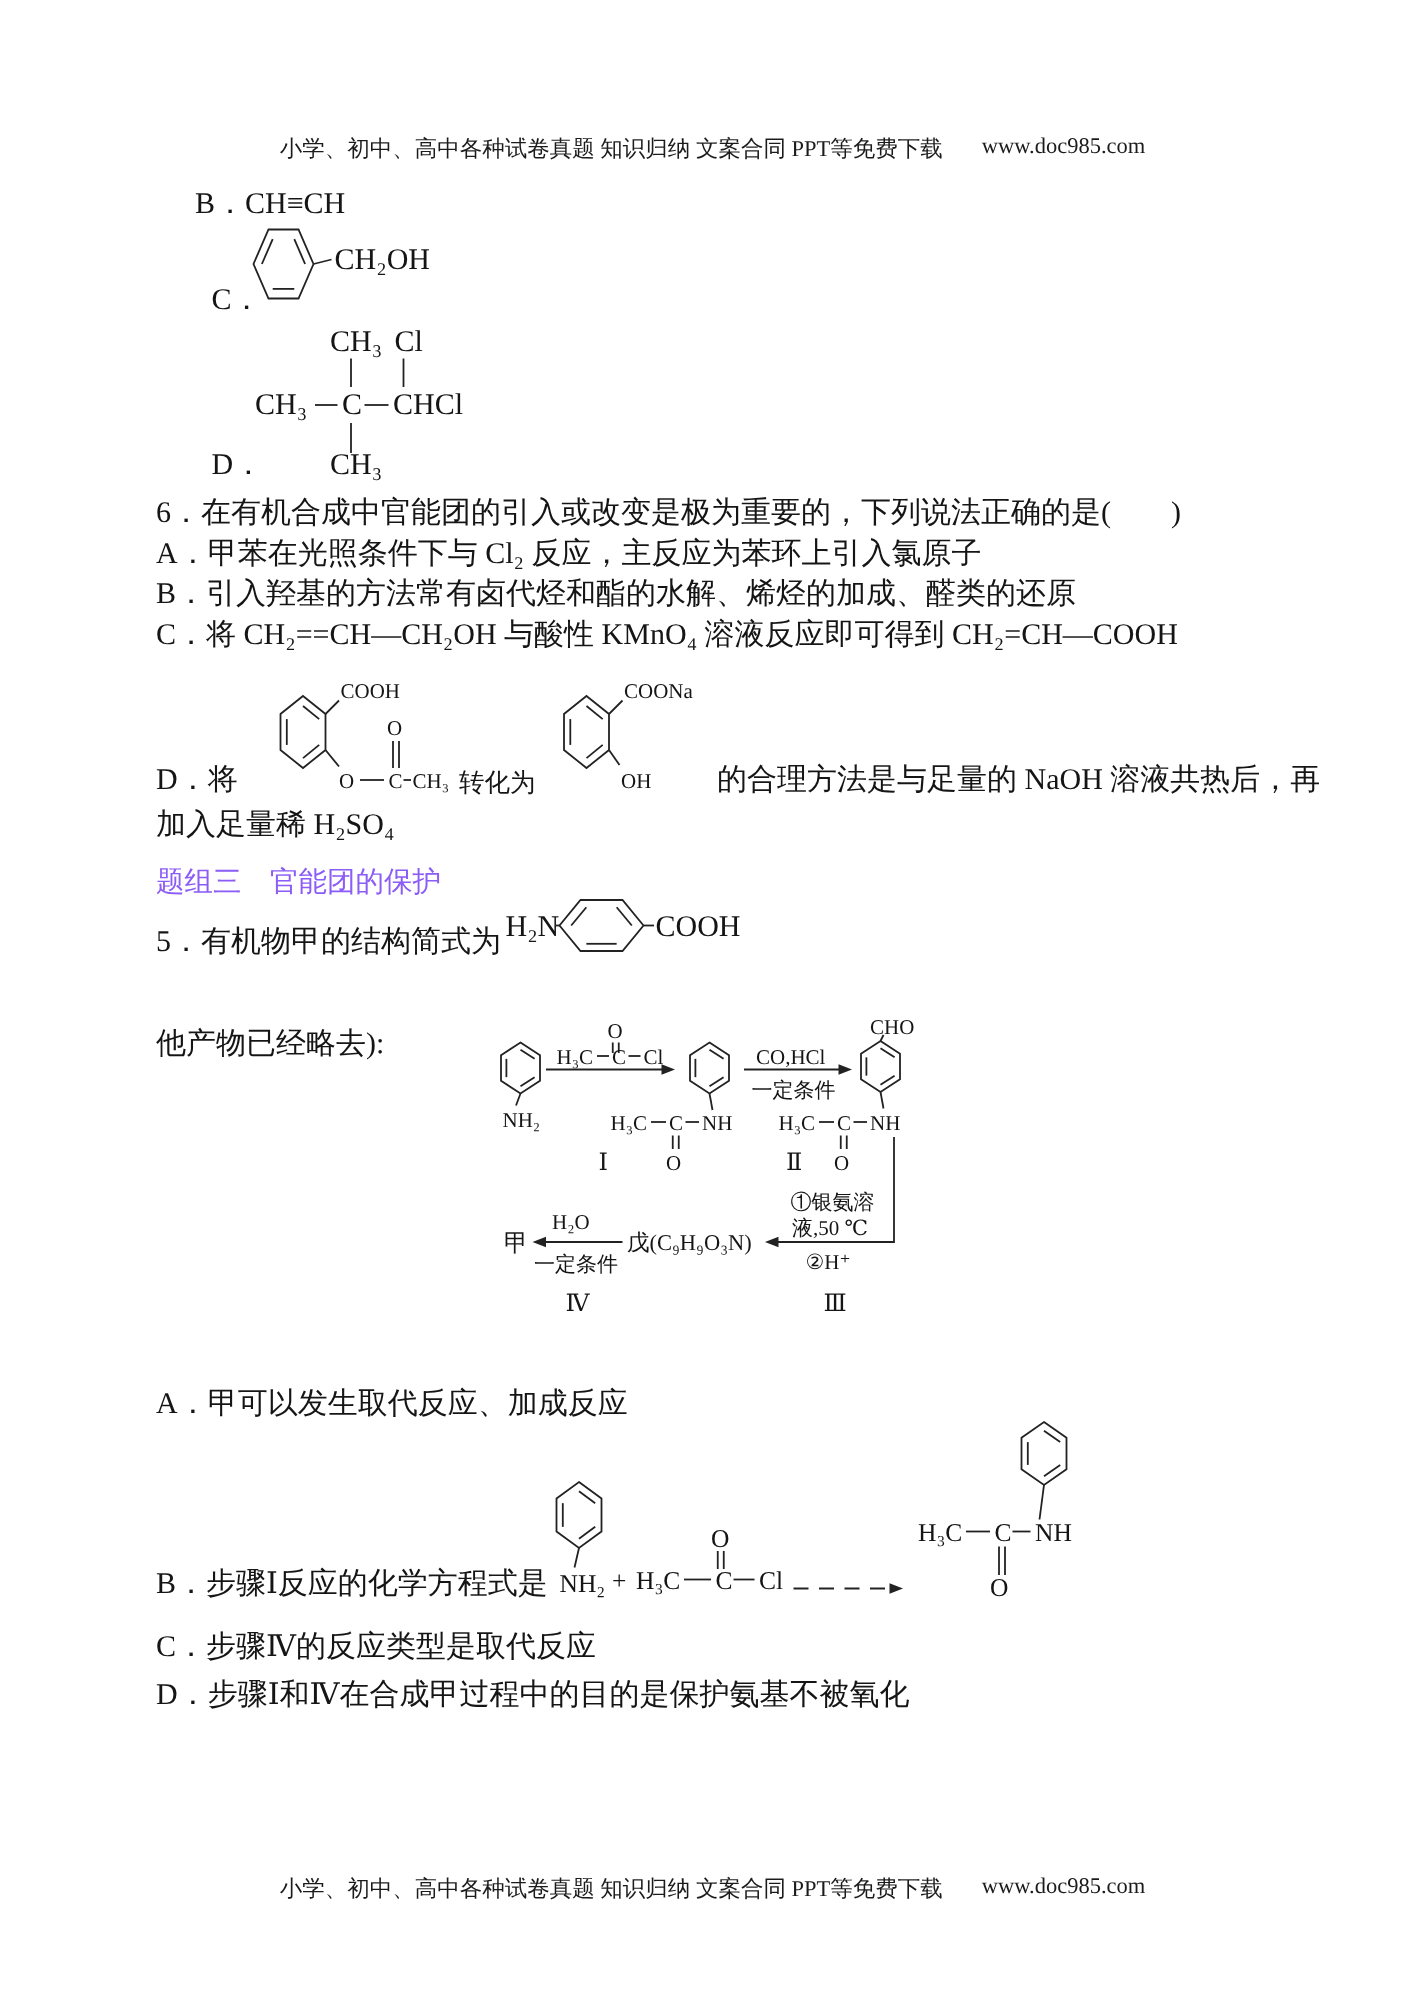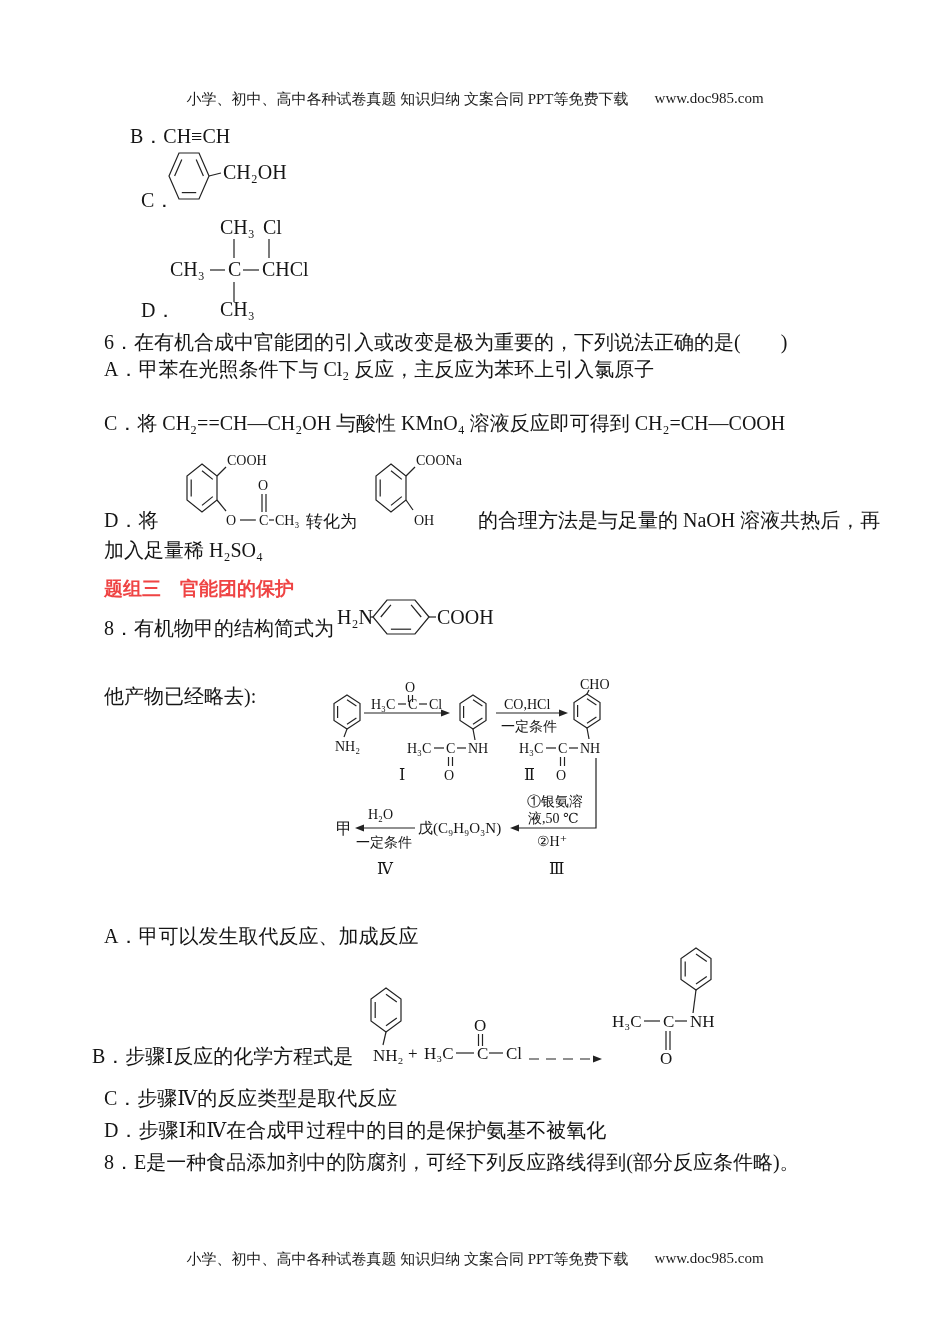--- a/index.html
+++ b/index.html
@@ -11,21 +11,21 @@
   .t { position:absolute; font-size:20px; white-space:pre; line-height:1.2; }
   .hdr, .ftr {
     position:absolute; left:0; width:100%;
     display:flex; justify-content:center; gap:26px;
     font-size:15px; color:#1b1b1b; white-space:pre;
   }
   .hdr { top:90px; }
   .ftr { top:1250px; }
   .sec {
     font-family:"Liberation Sans","DejaVu Sans",sans-serif;
-    font-weight:bold; font-size:19px; color:#ef4444;
+    font-weight:normal; font-size:19px; color:#8b5cf6;
   }
   svg.struct { position:absolute; overflow:visible; }
   svg text {
     font-family:"Liberation Serif","DejaVu Serif",serif;
     fill:#151515;
   }
   .ft20 { font-size:20px; }
   .ft17 { font-size:17px; }
   .ft16 { font-size:16px; }
   .ft15 { font-size:15px; }
@@ -71,20 +71,21 @@
       <line x1="68" y1="72" x2="68" y2="92"></line>
     </g>
     <text class="ft20" x="4" y="66">CH₃</text>
     <text class="ft20" x="62" y="66">C</text>
     <text class="ft20" x="96" y="66">CHCl</text>
     <text class="ft20" x="54" y="106">CH₃</text>
   </svg>
 
   <span class="t" style="left:104px;top:330px">6．在有机合成中官能团的引入或改变是极为重要的，下列说法正确的是(　　)</span>
   <span class="t" style="left:104px;top:357px">A．甲苯在光照条件下与 Cl₂ 反应，主反应为苯环上引入氯原子</span>
+  <span class="t" style="left:104px;top:384px">B．引入羟基的方法常有卤代烃和酯的水解、烯烃的加成、醛类的还原</span>
   <span class="t" style="left:104px;top:411px">C．将 CH₂==CH—CH₂OH 与酸性 KMnO₄ 溶液反应即可得到 CH₂=CH—COOH</span>
 
   <span class="t" style="left:104px;top:508px">D．将</span>
 
   <svg class="struct" style="left:178px;top:448px" width="132" height="85">
     <polygon class="ring" points="24,16 39,28 39,52 24,64 9,52 9,28"></polygon>
     <g>
       <line x1="24" y1="22.7" x2="34.8" y2="31.4"></line>
       <line x1="34.8" y1="48.6" x2="24" y2="57.4"></line>
       <line x1="13.2" y1="48.6" x2="13.2" y2="31.4"></line>
@@ -119,21 +120,21 @@
     </g>
     <text class="ft14" x="49" y="17">COONa</text>
     <text class="ft14" x="47" y="77">OH</text>
   </svg>
 
   <span class="t" style="left:478px;top:508px">的合理方法是与足量的 NaOH 溶液共热后，再</span>
   <span class="t" style="left:104px;top:538px">加入足量稀 H₂SO₄</span>
 
   <span class="t sec" style="left:104px;top:578px">题组三　官能团的保护</span>
 
-  <span class="t" style="left:104px;top:616px">8．有机物甲的结构简式为</span>
+  <span class="t" style="left:104px;top:616px">5．有机物甲的结构简式为</span>
 
   <svg class="struct" style="left:337px;top:592px" width="170" height="48">
     <text class="ft20" x="0" y="32">H₂N</text>
     <polygon class="ring" points="92,25 78,8 50,8 36,25 50,42 78,42"></polygon>
     <g>
       <line x1="84.2" y1="25" x2="74.1" y2="12.8"></line>
       <line x1="53.9" y1="12.8" x2="43.8" y2="25"></line>
       <line x1="53.9" y1="37.2" x2="74.1" y2="37.2"></line>
     </g>
     <g>
@@ -233,21 +234,21 @@
       <line x1="117" y1="162" x2="62" y2="162"></line>
       <polygon class="ah" points="57,162 66,158.5 66,165.5"></polygon>
     </g>
     <text class="ft14" x="70" y="153">H₂O</text>
     <text class="ft14" x="58" y="181">一定条件</text>
     <text class="ft16" x="38" y="168">甲</text>
     <text class="ft16" x="79" y="208">Ⅳ</text>
   </svg>
 
   <span class="t" style="left:104px;top:924px">A．甲可以发生取代反应、加成反应</span>
-  <span class="t" style="left:92px;top:1044px">B．步骤Ⅰ反应的化学方程式是</span>
+  <span class="t" style="left:104px;top:1044px">B．步骤Ⅰ反应的化学方程式是</span>
 
   <svg class="struct" style="left:369px;top:942px" width="360" height="135">
 
     <polygon class="ring" points="17,46 32,57 32,79 17,90 2,79 2,57"></polygon>
     <g>
       <line x1="17" y1="52.2" x2="27.8" y2="60.1"></line>
       <line x1="27.8" y1="75.9" x2="17" y2="83.8"></line>
       <line x1="6.2" y1="75.9" x2="6.2" y2="60.1"></line>
     </g>
     <line x1="17" y1="90" x2="14" y2="103"></line>
@@ -285,20 +286,19 @@
     <g>
       <line x1="327" y1="11.9" x2="337.8" y2="19.4"></line>
       <line x1="337.8" y1="34.6" x2="327" y2="42.1"></line>
       <line x1="316.2" y1="34.6" x2="316.2" y2="19.4"></line>
     </g>
   </svg>
 
   <span class="t" style="left:104px;top:1086px">C．步骤Ⅳ的反应类型是取代反应</span>
   <span class="t" style="left:104px;top:1118px">D．步骤Ⅰ和Ⅳ在合成甲过程中的目的是保护氨基不被氧化</span>
 
-  <span class="t" style="left:104px;top:1150px">8．E是一种食品添加剂中的防腐剂，可经下列反应路线得到(部分反应条件略)。</span>
 
   <div class="ftr">
     <span>小学、初中、高中各种试卷真题 知识归纳 文案合同 PPT等免费下载</span>
     <span>www.doc985.com</span>
   </div>
 
 </div>
 
 </body></html>

